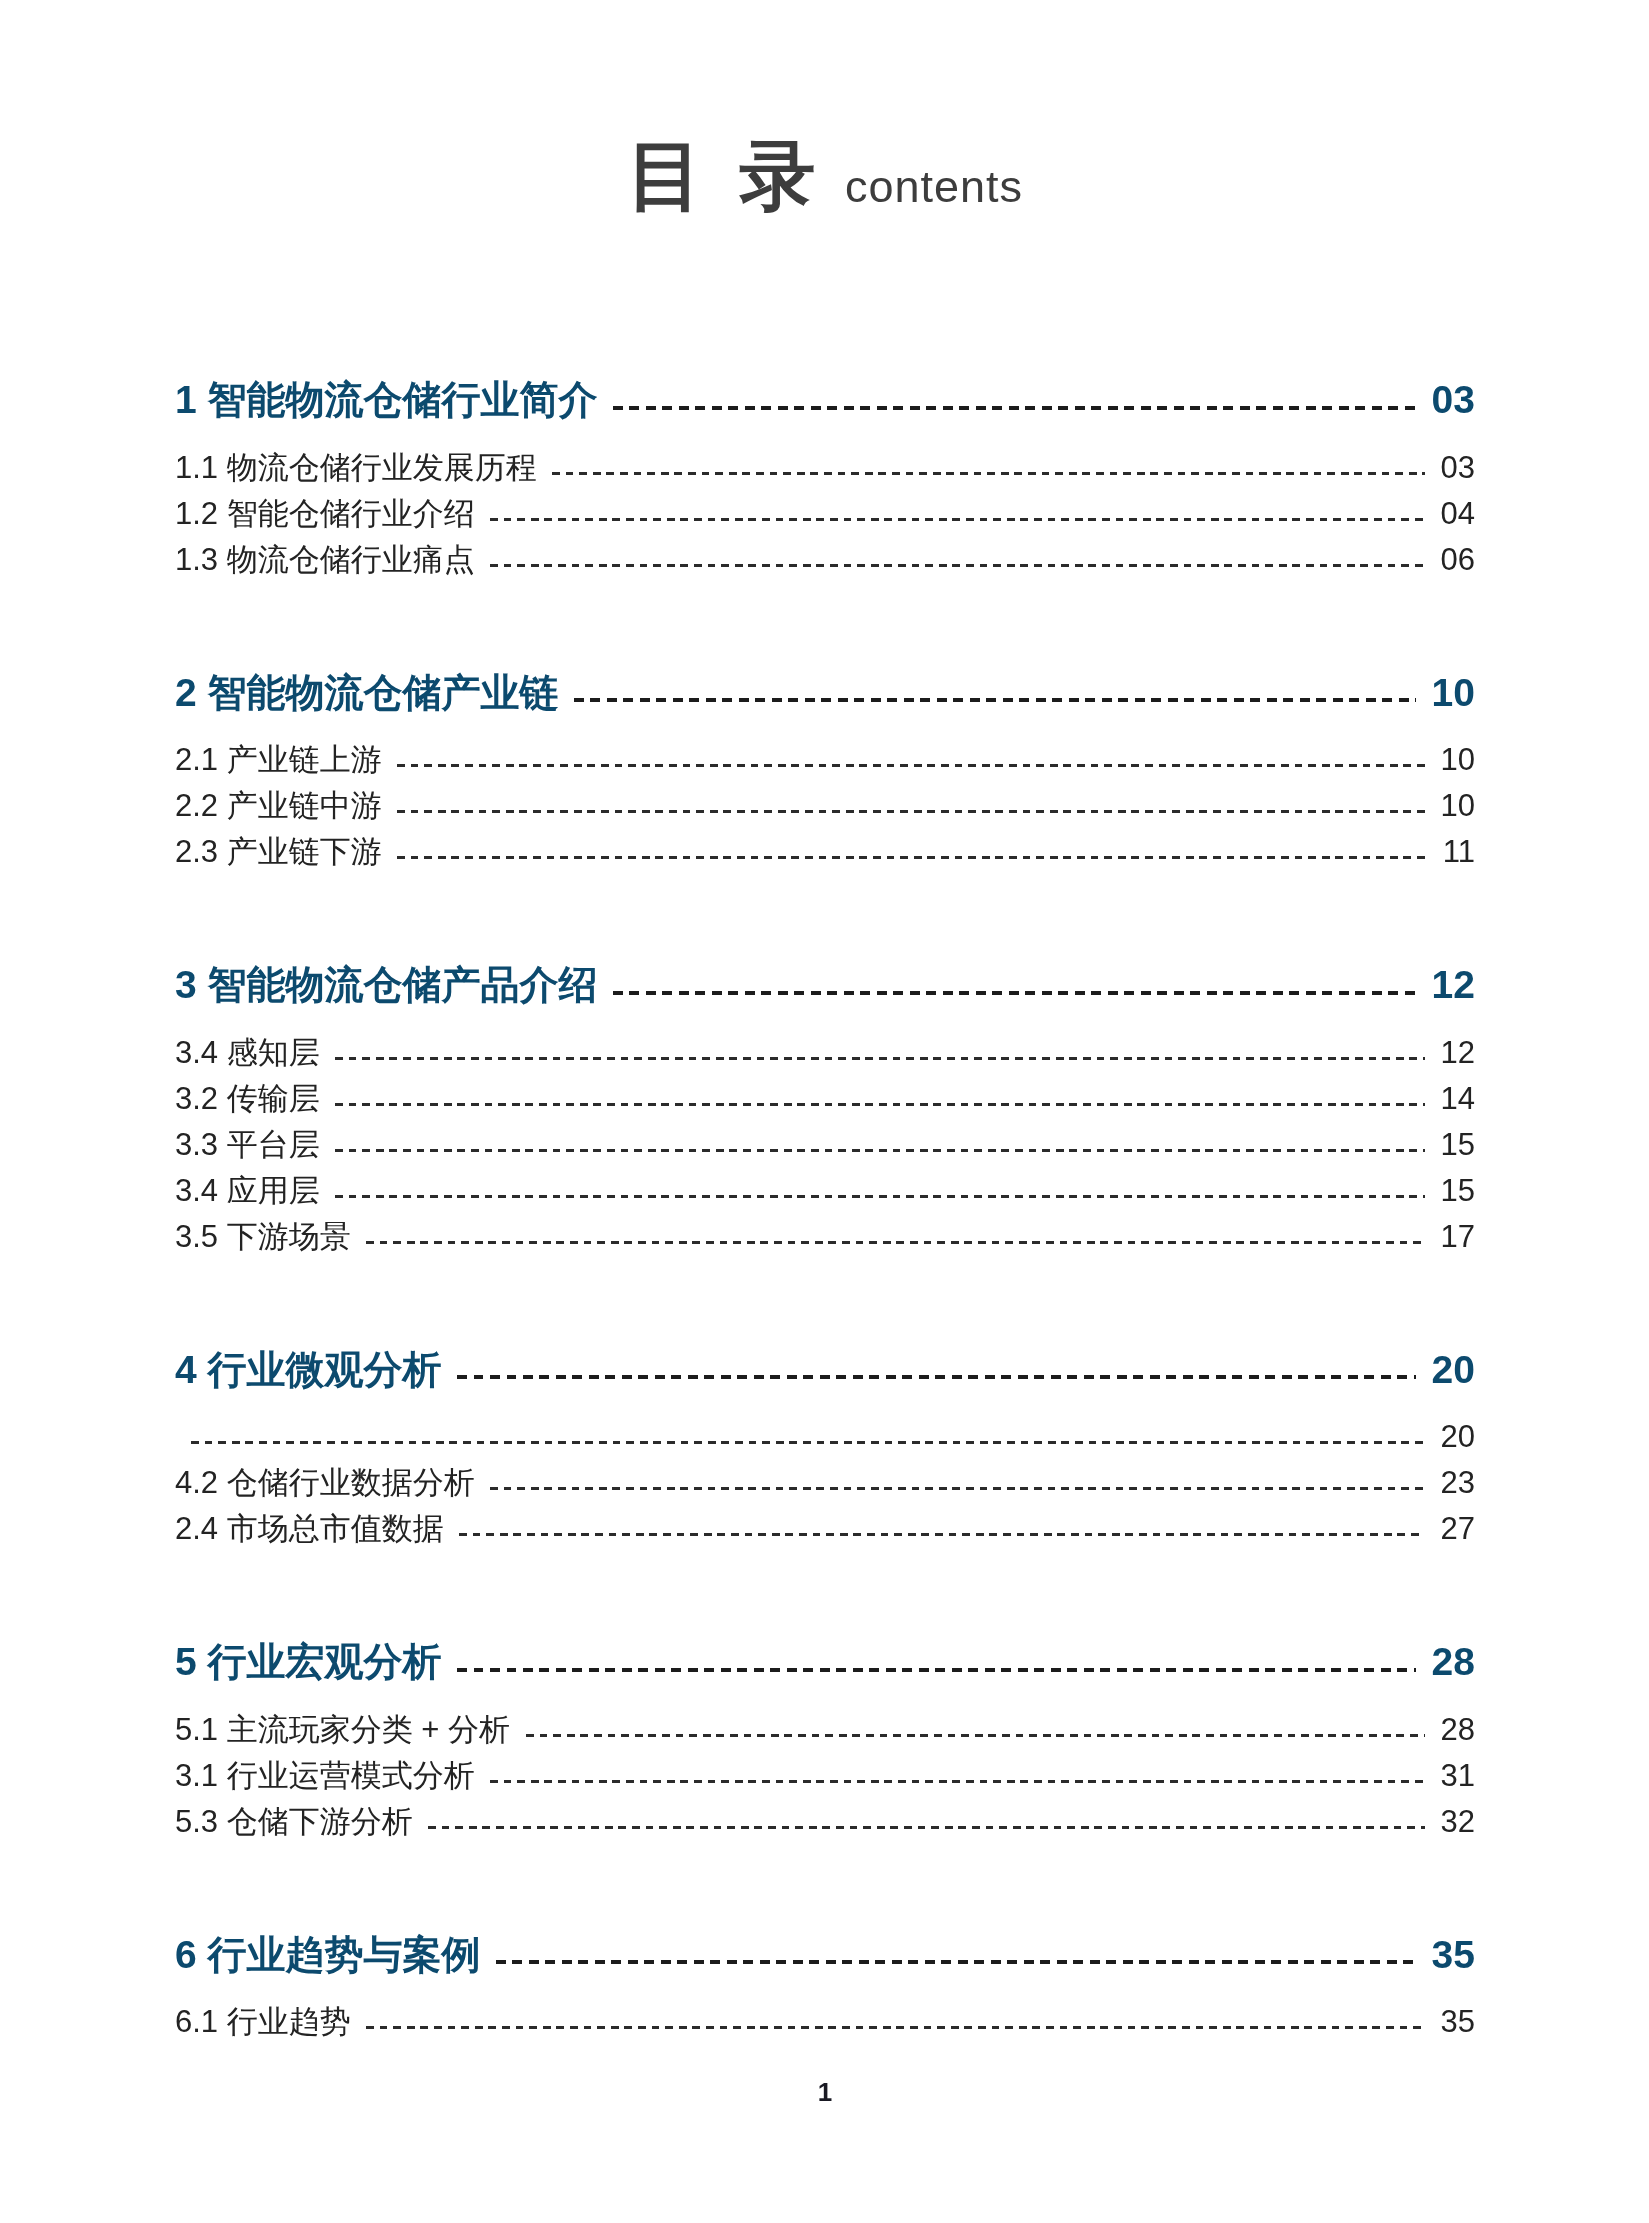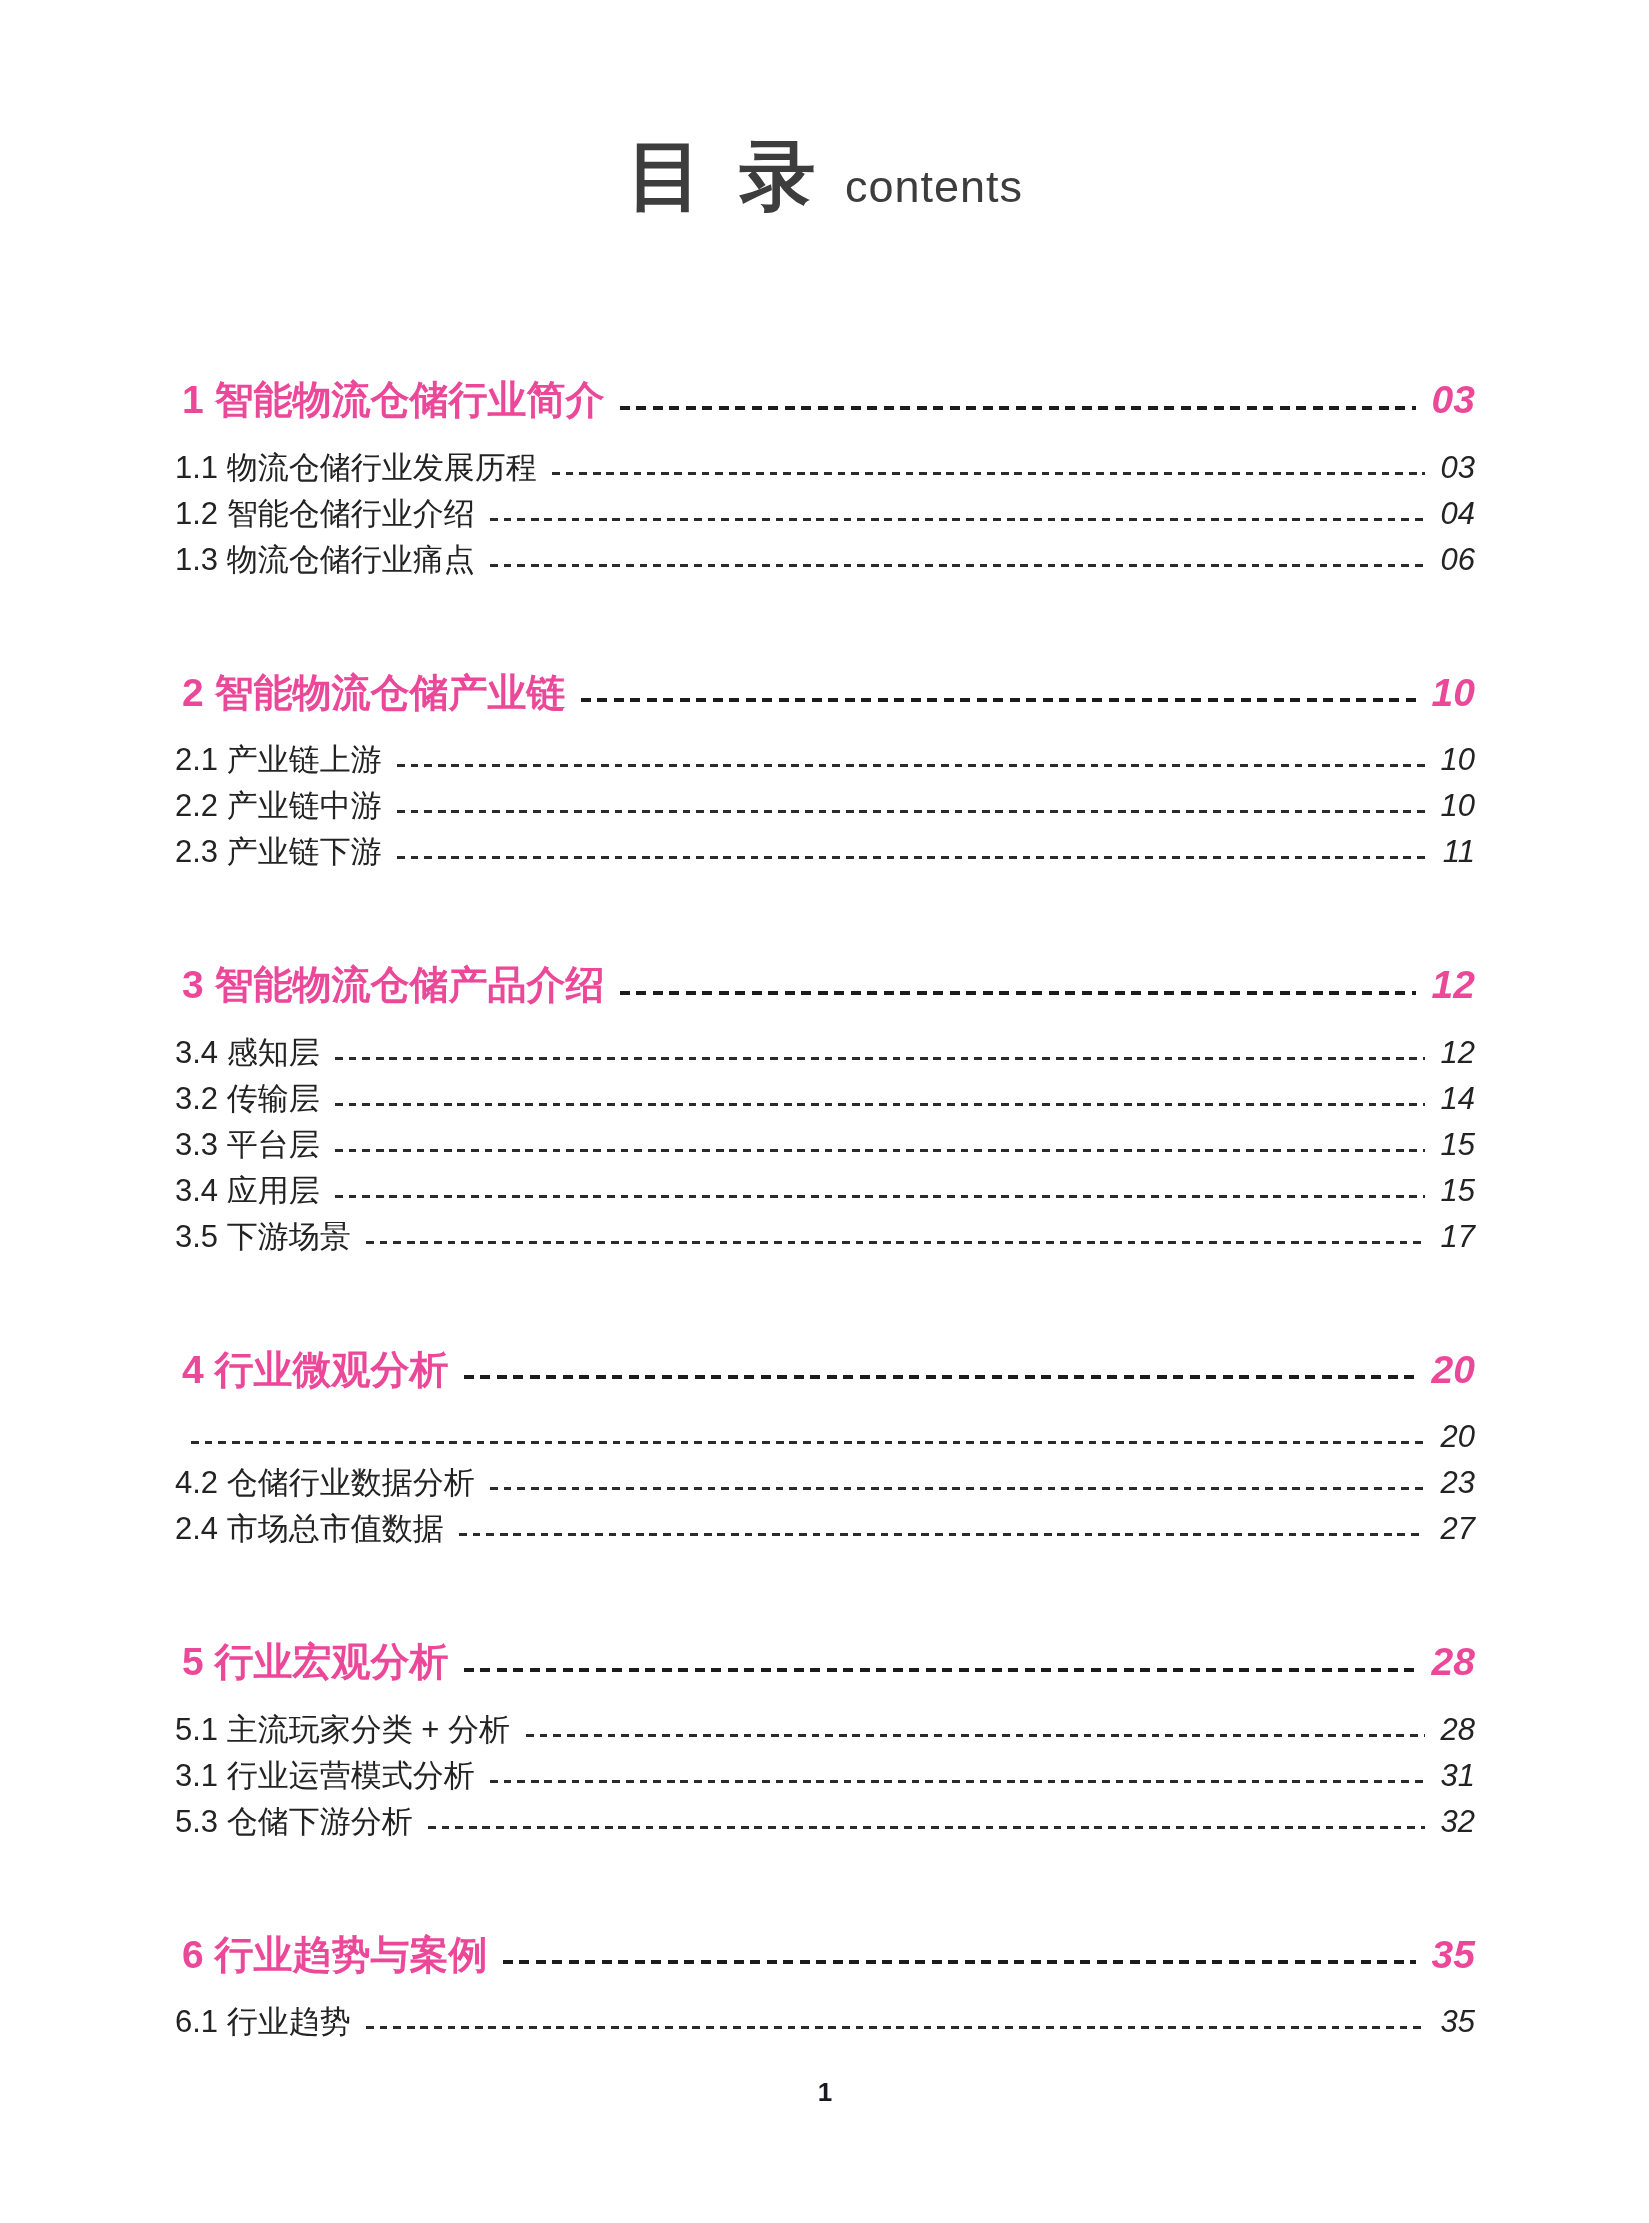--- a/index.html
+++ b/index.html
@@ -16,40 +16,39 @@
     margin-bottom:144px; color:#3d3d3d;gap:8px;
   }
   .title-cn { font-size:76px; font-weight:700; letter-spacing:7.8px; }
   .title-en { font-size:45px; font-weight:500; margin-left:13.6px; letter-spacing:1px; }
 
   .section { margin-top:83px; }
   .section:first-child { margin-top:0; }
 
   .row { display:flex; align-items:center; }
   .row.heading {
-    height:54px; font-size:39px; font-weight:600; color:#ec4899;
+    height:54px; font-size:39px; font-weight:600; color:#0c4a6e;
     margin-bottom:17.5px;
-    margin-left:7px;
   }
   .row.entry { height:46px; font-size:31px; font-weight:400; color:#232323; }
 
   .label { white-space:nowrap; }
 
   .leader {
     flex:1; height:2.9px; margin:11.6px 15.5px 0 15.5px;
     background:repeating-linear-gradient(to right,
       #2b2b2b 0, #2b2b2b 7.8px, transparent 7.8px, transparent 13.6px);
   }
   .heading .leader {
     height:3.9px; margin-top:15.5px;
     background:repeating-linear-gradient(to right,
       #1c1c1c 0, #1c1c1c 9.7px, transparent 9.7px, transparent 16.5px);
   }
 
-  .pagenum { flex:none; white-space:nowrap;font-style:italic; }
+  .pagenum { flex:none; white-space:nowrap; }
 
   .footer {
     position:absolute; left:0; right:0; bottom:115px;
     text-align:center; font-size:26px; font-weight:600; color:#191923;
   }
 </style>
 </head>
 <body>
 
 <div class="page">

